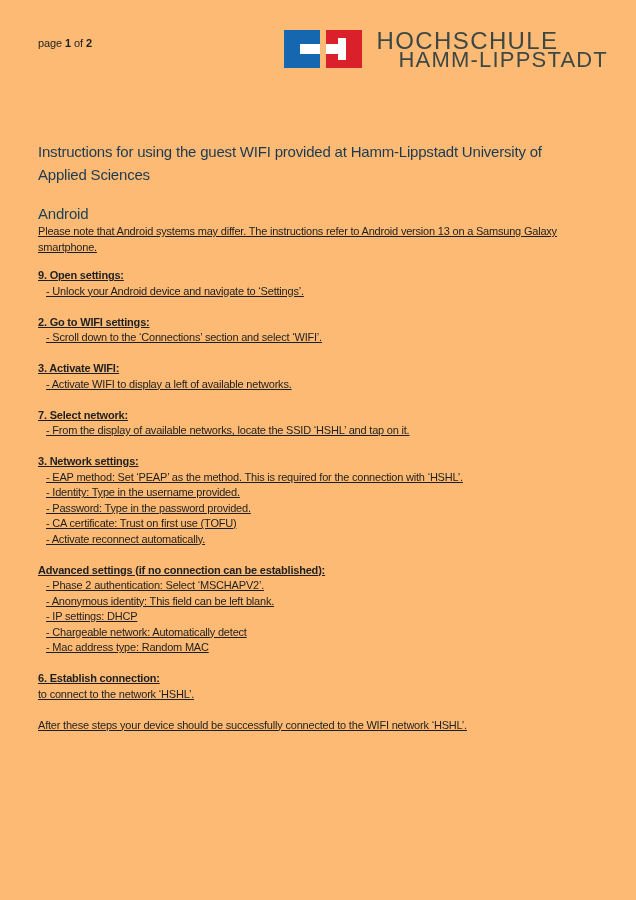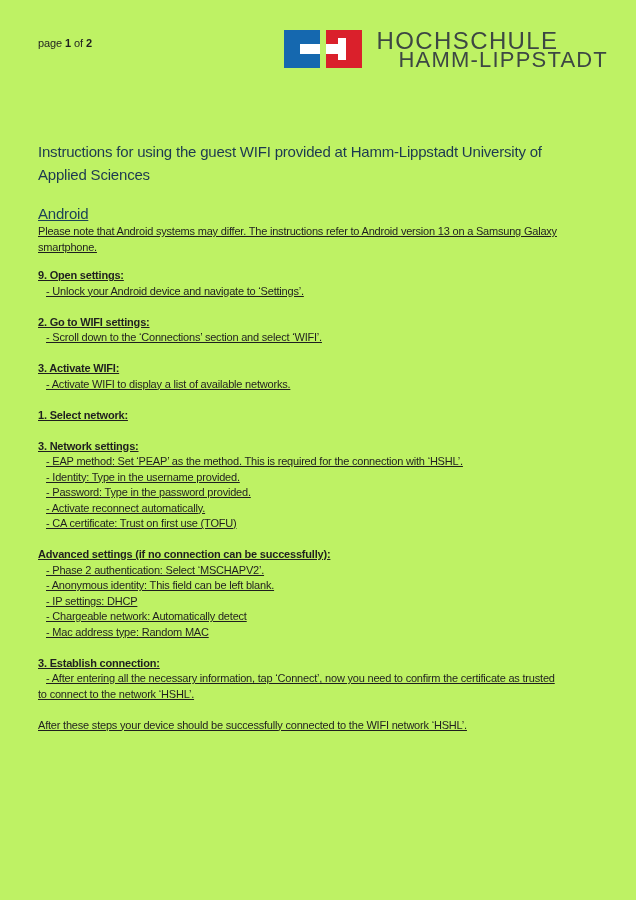--- a/index.html
+++ b/index.html
@@ -5,21 +5,21 @@
   * { margin: 0; padding: 0; box-sizing: border-box; }
   html, body { background: #ffffff; }
   body {
     font-family: "Liberation Sans", sans-serif;
     width: 636px;
   }
   .page {
     position: relative;
     width: 636px;
     height: 900px;
-    background: #bef264;
+    background: #fdba74;
     overflow: hidden;
     padding: 0 28px 0 38px;
   }
 
   
   .header {
     margin-top: 30px;
     display: flex;
     justify-content: space-between;
     align-items: flex-start;
@@ -60,21 +60,20 @@
     line-height: 23px;
     letter-spacing: -0.2px;
     white-space: nowrap;
   }
   .section-heading {
     margin-top: 18px;
     color: #1d4356;
     font-size: 15px;
     line-height: 20px;
     letter-spacing: -0.2px;
-    text-decoration: underline;
   }
   .body-text, .step p {
     font-size: 11px;
     line-height: 15.5px;
     color: #1f1f1f;
     letter-spacing: -0.2px;
     white-space: nowrap;
     text-decoration: underline;
   }
   .intro { margin-top: 0; }
@@ -129,48 +128,48 @@
       <p class="line">- Unlock your Android device and navigate to ‘Settings’.</p>
     </div>
 
     <div class="step">
       <p class="step-heading">2. Go to WIFI settings:</p>
       <p class="line">- Scroll down to the ‘Connections’ section and select ‘WIFI’.</p>
     </div>
 
     <div class="step">
       <p class="step-heading">3. Activate WIFI:</p>
-      <p class="line">- Activate WIFI to display a list of available networks.</p>
+      <p class="line">- Activate WIFI to display a left of available networks.</p>
     </div>
 
     <div class="step">
-      <p class="step-heading">1. Select network:</p>
+      <p class="step-heading">7. Select network:</p>
+      <p class="line">- From the display of available networks, locate the SSID ‘HSHL’ and tap on it.</p>
     </div>
 
     <div class="step">
       <p class="step-heading">3. Network settings:</p>
       <p class="line">- EAP method: Set ‘PEAP’ as the method. This is required for the connection with ‘HSHL’.</p>
       <p class="line">- Identity: Type in the username provided.</p>
       <p class="line">- Password: Type in the password provided.</p>
+      <p class="line">- CA certificate: Trust on first use (TOFU)</p>
       <p class="line">- Activate reconnect automatically.</p>
-      <p class="line">- CA certificate: Trust on first use (TOFU)</p>
     </div>
 
     <div class="step">
-      <p class="step-heading">Advanced settings (if no connection can be successfully):</p>
+      <p class="step-heading">Advanced settings (if no connection can be established):</p>
       <p class="line">- Phase 2 authentication: Select ‘MSCHAPV2’.</p>
       <p class="line">- Anonymous identity: This field can be left blank.</p>
       <p class="line">- IP settings: DHCP</p>
       <p class="line">- Chargeable network: Automatically detect</p>
       <p class="line">- Mac address type: Random MAC</p>
     </div>
 
     <div class="step">
-      <p class="step-heading">3. Establish connection:</p>
-      <p class="line">- After entering all the necessary information, tap ‘Connect’, now you need to confirm the certificate as trusted</p>
+      <p class="step-heading">6. Establish connection:</p>
       <p class="line cont">to connect to the network ‘HSHL’.</p>
     </div>
 
     <p class="body-text closing">After these steps your device should be successfully connected to the WIFI network ‘HSHL’.</p>
 
   </div>
 
 </div>
 
 </body></html>

